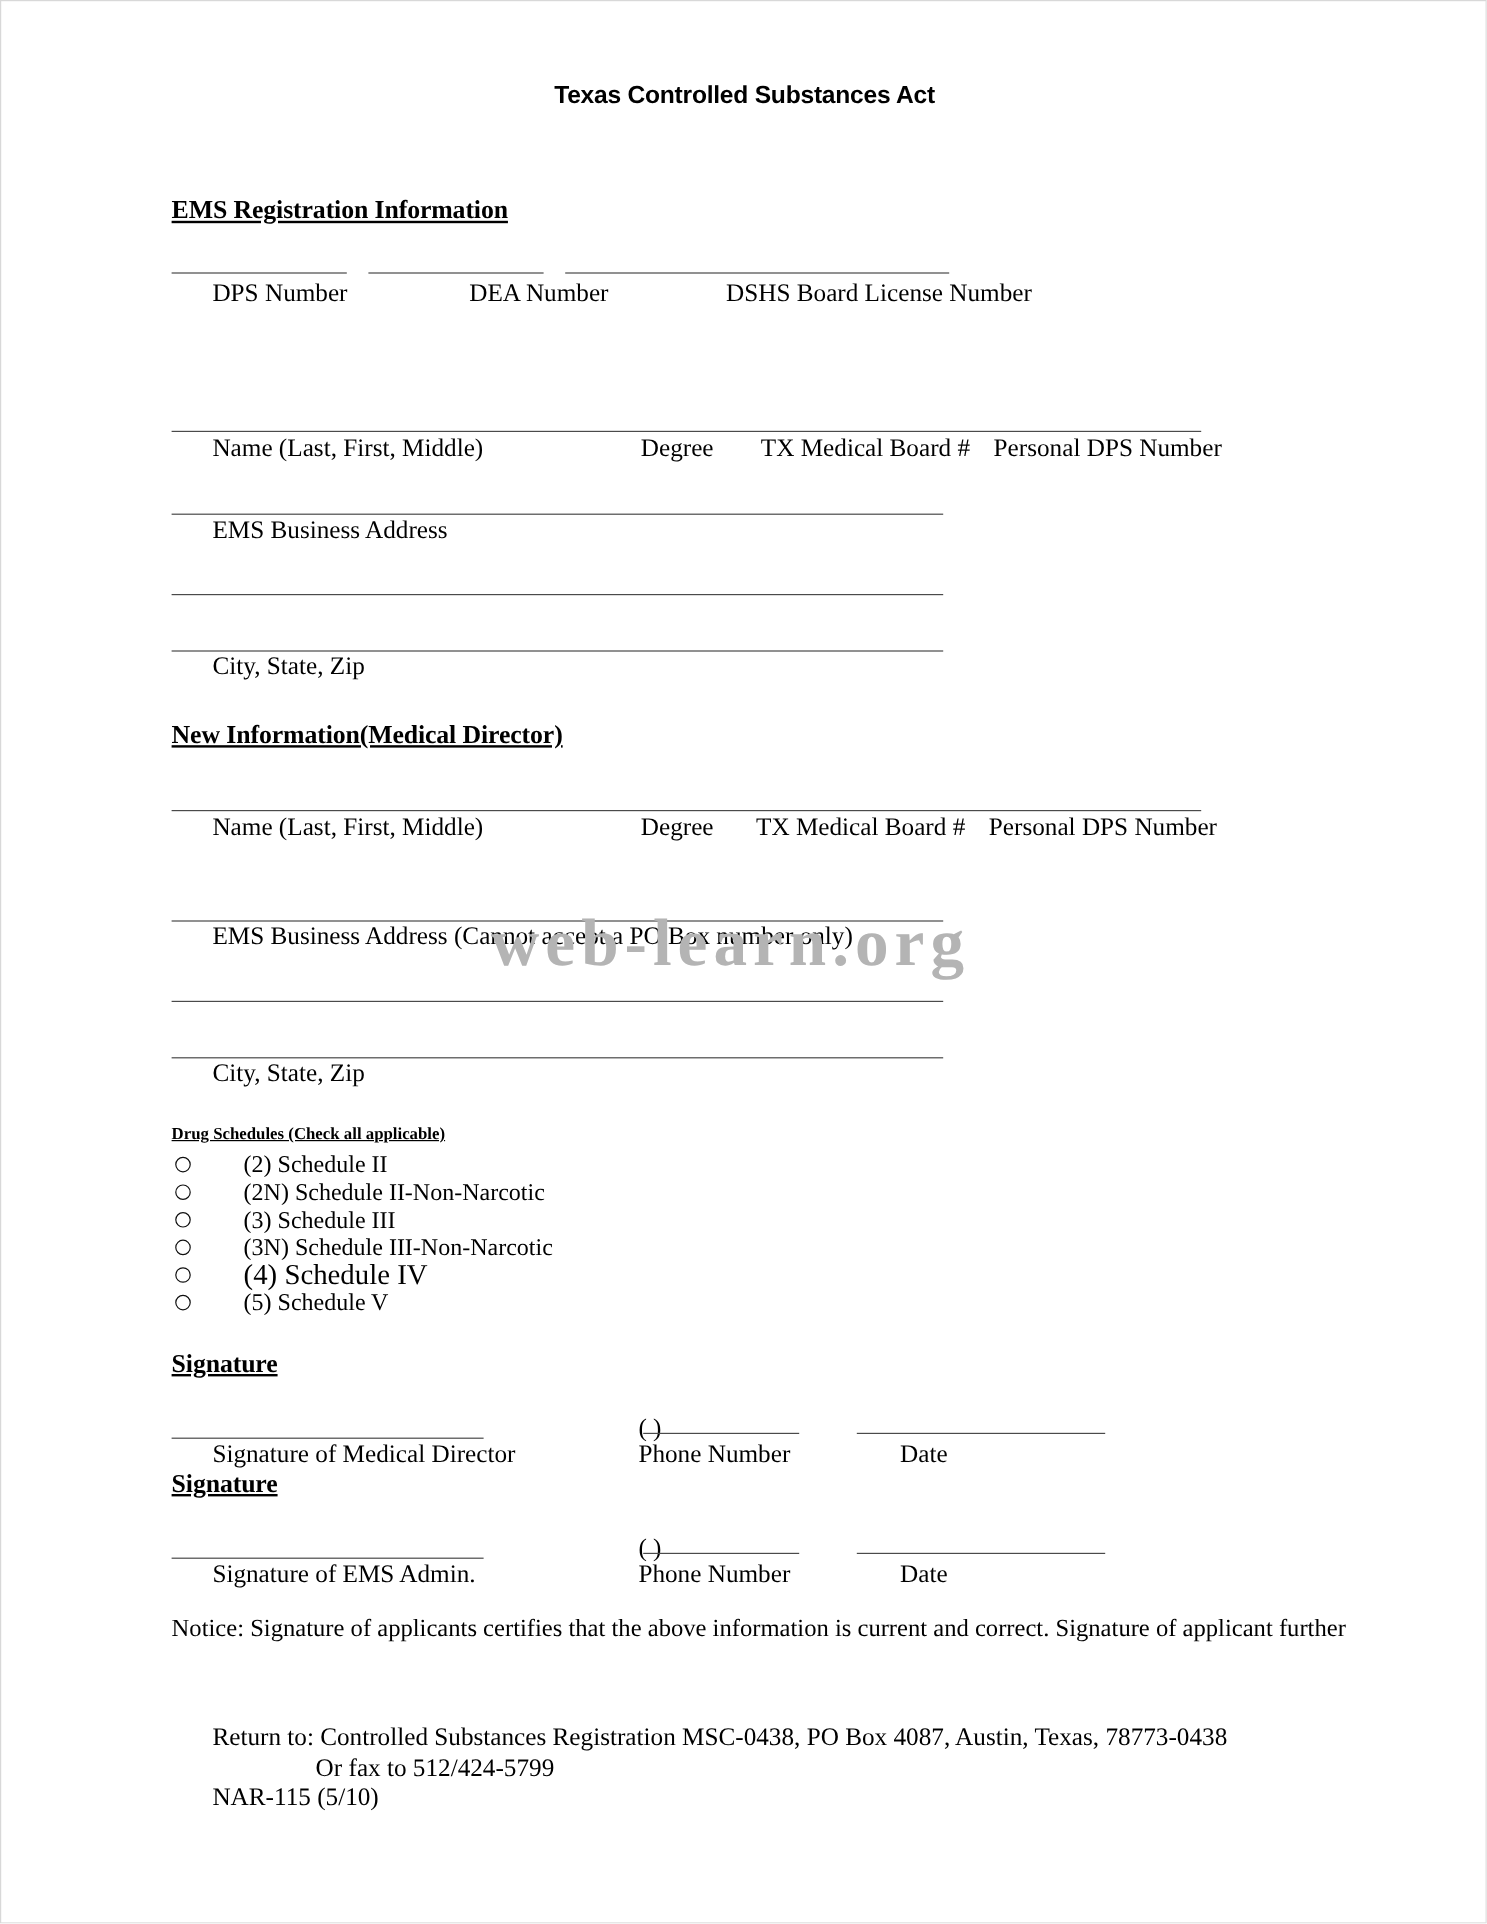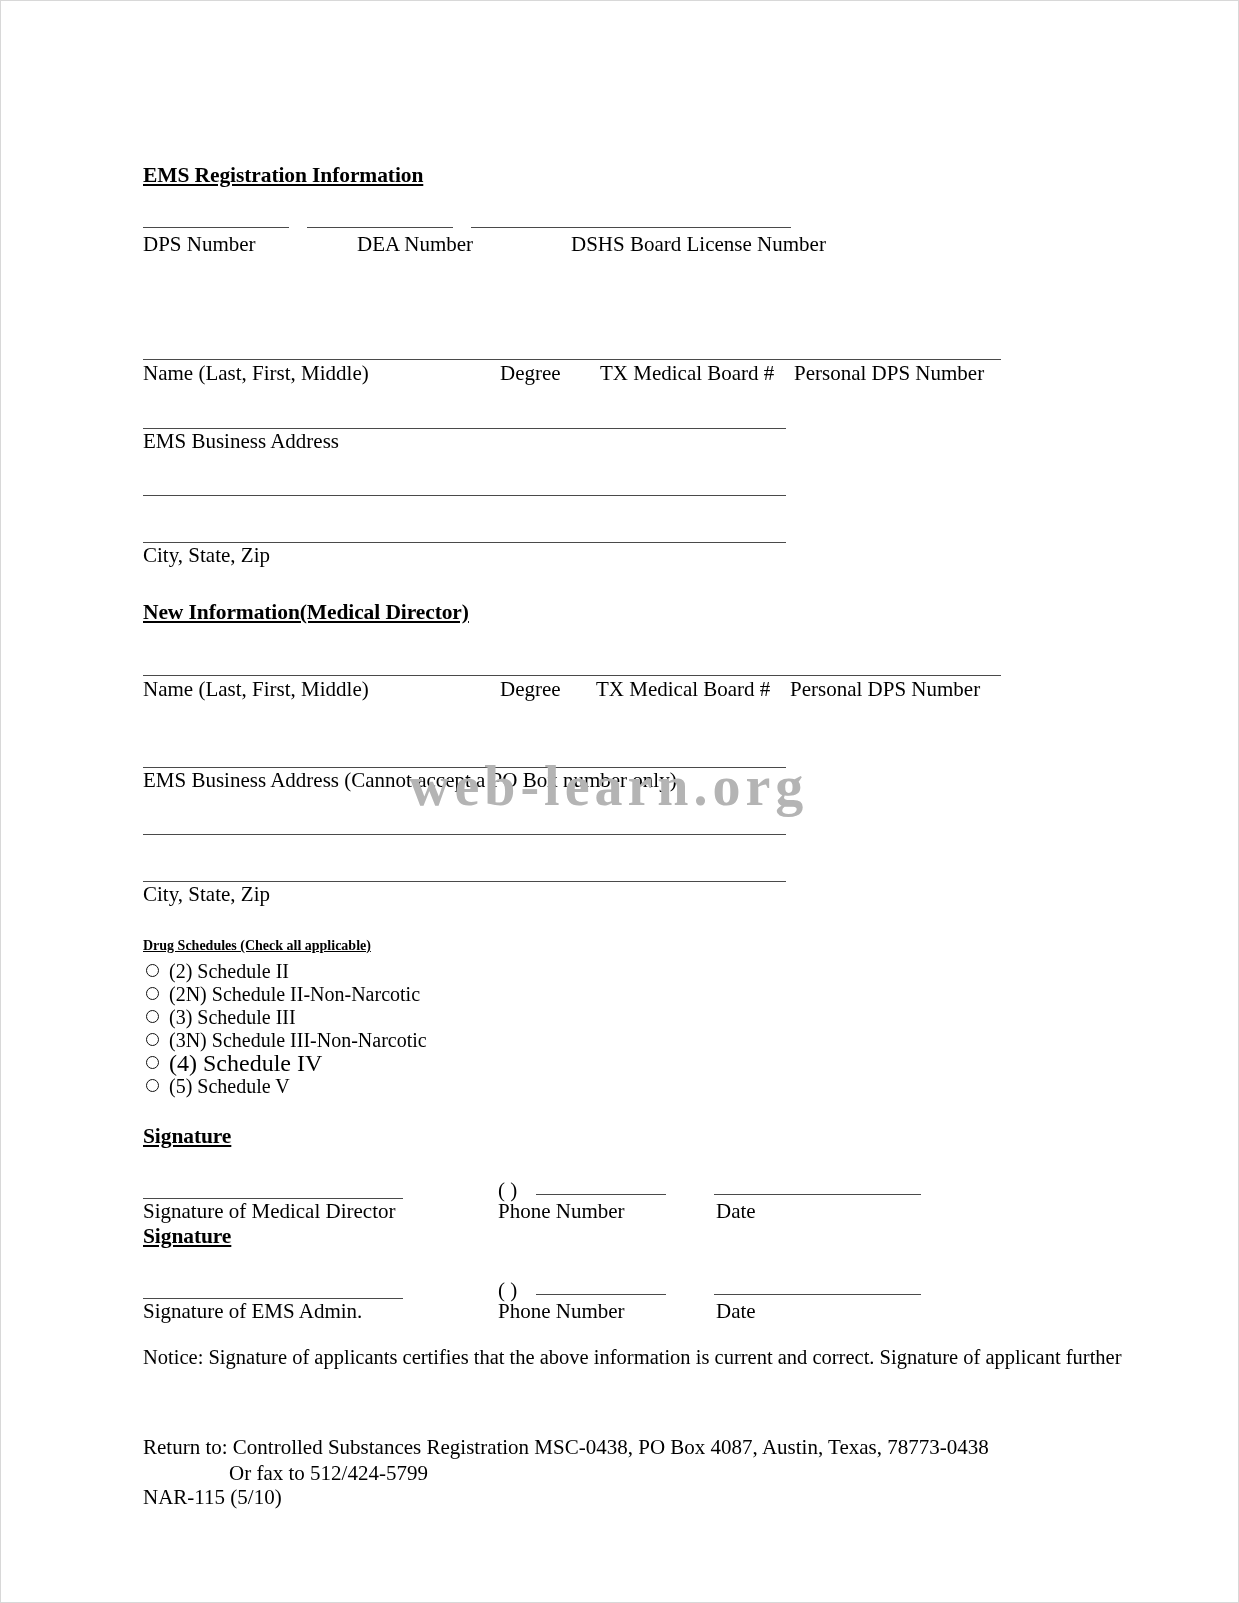--- a/index.html
+++ b/index.html
@@ -51,20 +51,21 @@
     letter-spacing: -0.2px;
   }
   .title-block div { white-space: nowrap; }
 
   
   .t {
     position: absolute;
     white-space: nowrap;
     font-size: 21px;
     line-height: 23px;
+    margin-left: 34px;
   }
   .hdr {
     position: absolute;
     white-space: nowrap;
     font-weight: bold;
     font-size: 21.5px;
     text-decoration: underline;
     letter-spacing: -0.1px;
   }
   .hdr-sm {
@@ -100,20 +101,21 @@
   }
 </style>
 </head>
 <body>
 
 <div class="page">
 
   <div class="watermark">web-learn.org</div>
 
   <div class="title-block">
+    <div>Texas Controlled Substances Act</div>
   </div>
 
   <div class="hdr" style="left:142px; top:162px;">EMS Registration Information</div>
 
   <div class="rule" style="left:142px; top:226px; width:146px;"></div>
   <div class="rule" style="left:306px; top:226px; width:146px;"></div>
   <div class="rule" style="left:470px; top:226px; width:320px;"></div>
 
   <div class="t" style="left:142px; top:232px;">DPS Number</div>
   <div class="t" style="left:356px; top:232px;">DEA Number</div>

